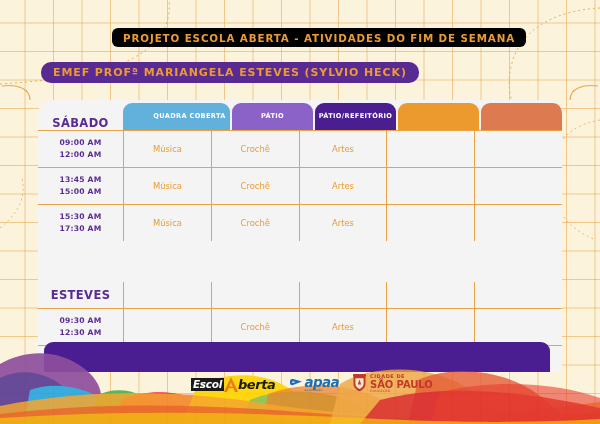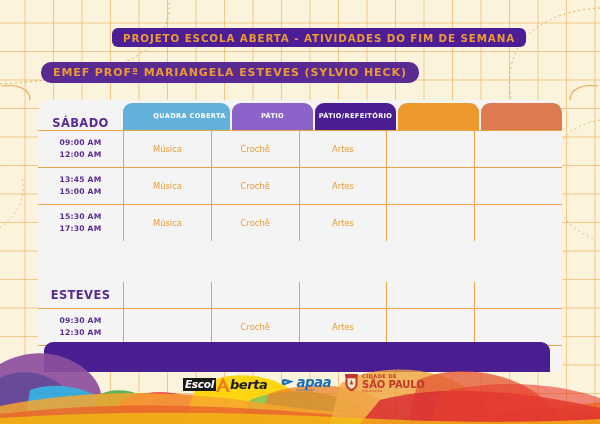--- a/index.html
+++ b/index.html
@@ -101,20 +101,21 @@
 
   
   #logos{position:absolute;left:183px;top:372px;height:24px;display:flex;align-items:center;gap:13px;}
   .logo{display:flex;align-items:center;}
   #logo-escola{font-size:0;position:relative;}
   .esc-box{
     display:inline-block;background:#1a1a1a;color:#ffffff;
     font-size:10.5px;font-weight:bold;font-style:italic;
     padding:0 2px;letter-spacing:-.3px;line-height:13px;
     vertical-align:middle;
+    margin-left:8px;
   }
   .esc-a{display:inline-block;vertical-align:middle;margin:0 -1px;}
   .esc-berta{
     display:inline-block;color:#1a1a1a;font-size:13px;font-weight:bold;
     font-style:italic;letter-spacing:-.4px;line-height:13px;vertical-align:middle;
   }
   #logo-apaa{display:flex;align-items:center;gap:2px;}
   .apaa-word{color:#1b6fb5;font-size:13.5px;font-weight:bold;font-style:italic;letter-spacing:-.6px;line-height:12px;}
   .apaa-sub{color:#1b6fb5;font-size:3.1px;letter-spacing:.1px;}
   #logo-sp{display:flex;align-items:center;gap:3px;}
@@ -132,21 +133,21 @@
 
   <svg class="bg-doodles" viewBox="0 0 600 424">
     <path d="M0,84 C60,80 110,74 140,54 C168,36 172,14 168,-6" fill="none" stroke="#e9a346" stroke-width="1" stroke-dasharray="2 3" opacity=".85"></path>
     <path d="M600,8 C560,10 528,26 516,52 C506,74 508,96 516,112" fill="none" stroke="#e9a346" stroke-width="1" stroke-dasharray="2 3" opacity=".85"></path>
     <path d="M600,120 C566,126 552,146 552,176 C552,208 566,228 596,240" fill="none" stroke="#e9a346" stroke-width="1" stroke-dasharray="2 3" opacity=".7"></path>
     <path d="M0,228 C20,212 26,196 22,178" fill="none" stroke="#e9a346" stroke-width="1" stroke-dasharray="2 3" opacity=".7"></path>
     <path d="M30,100 C30,88 16,84 2,86" fill="none" stroke="#e9a346" stroke-width="1.1" opacity=".95"></path>
     <path d="M570,100 C570,88 584,84 598,86" fill="none" stroke="#e9a346" stroke-width="1.1" opacity=".95"></path>
   </svg>
 
-  <div class="banner" id="title-banner" style="background: #4c1d95; color: rgb(235, 155, 51);">PROJETO ESCOLA ABERTA - ATIVIDADES DO FIM DE SEMANA</div>
+  <div class="banner" id="title-banner" style="background: #000000; color: rgb(235, 155, 51);">PROJETO ESCOLA ABERTA - ATIVIDADES DO FIM DE SEMANA</div>
   <div class="banner" id="school-banner" style="background: rgb(90, 42, 147); color: rgb(235, 155, 51);">EMEF PROFª MARIANGELA ESTEVES (SYLVIO HECK)</div>
 
   <div id="card" style="background: rgb(244, 244, 244);">
     <div id="table">
 
       <div class="trow" id="headrow">
         <div class="daycell">SÁBADO</div>
         <div class="cell">
           <div class="pill" style="background: rgb(98, 176, 220); padding-left: 29px;">QUADRA COBERTA</div>
           <div class="pill" style="background: rgb(139, 98, 200);">PÁTIO</div>

